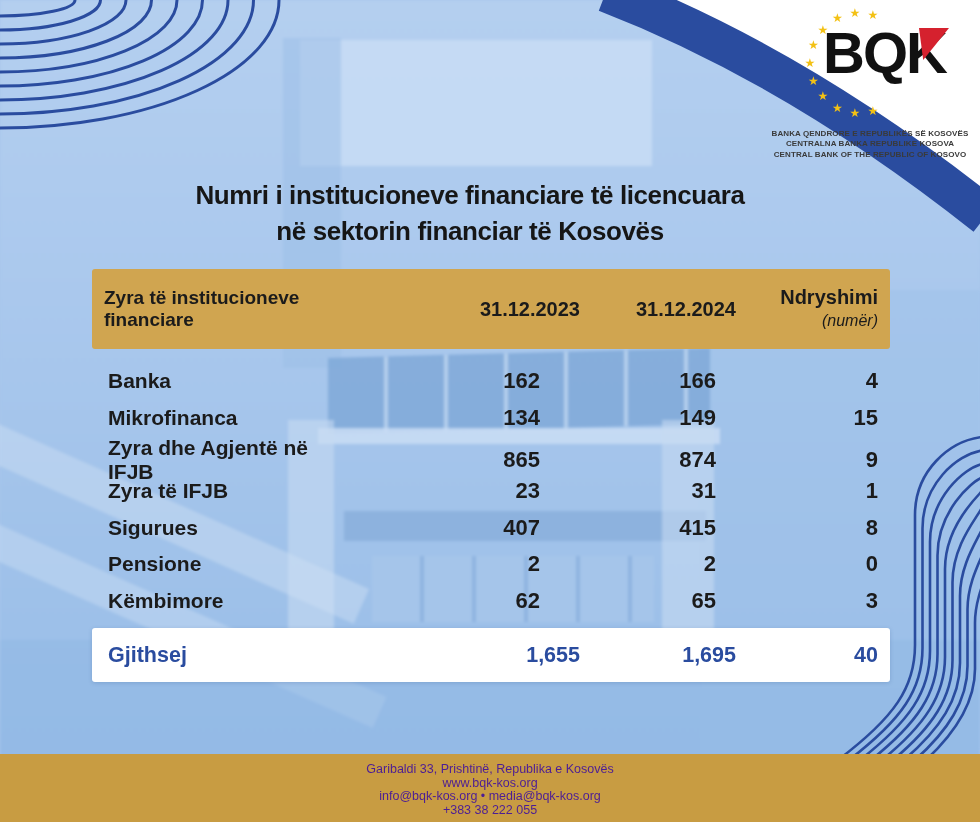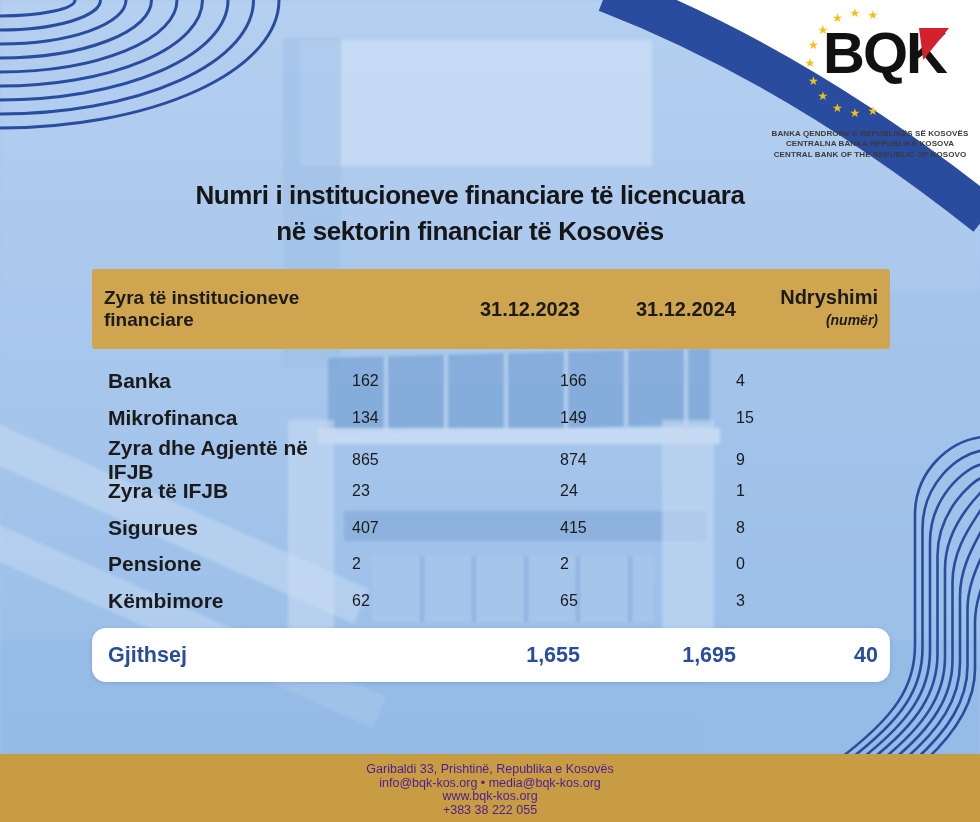--- a/index.html
+++ b/index.html
@@ -47,26 +47,26 @@
       color:#161616;font-weight:800;font-size:26px;line-height:36px;letter-spacing:-.4px;}
 
   
   .table{position:absolute;left:92px;top:269px;width:798px;z-index:4;color:#1b1b1b;}
   .grid4{display:grid;grid-template-columns:1fr 188px 156px 142px;align-items:center;
       padding-right:12px;box-sizing:border-box;}
   .thead{height:80px;background:var(--gold,#D0A550);border-radius:3px;}
   .thead .c1{padding-left:12px;font-size:19px;font-weight:bold;}
   .thead .cnum{text-align:right;font-size:20px;font-weight:bold;}
   .thead .c4{text-align:right;font-size:20px;font-weight:bold;line-height:23px;}
-  .thead .c4 .sub{font-size:14px;font-style:italic;font-weight:700;}
+  .thead .c4 .sub{font-size:16px;font-style:italic;font-weight:400;}
   .tbody{margin-top:14px;}
   .trow{height:36.6px;gap:20px;}
   .trow .c1{padding-left:16px;font-size:21px;font-weight:bold;}
-  .trow .cnum{text-align:left;font-size:16px;font-weight:400;}
-  .total{margin-top:9px;height:54px;background:#fff;border-radius:14px;
+  .trow .cnum{text-align:right;font-size:22px;font-weight:700;}
+  .total{margin-top:9px;height:54px;background:#fff;border-radius:3px;
       color:var(--navy,#2A4C9F);box-shadow:0 1px 4px rgba(30,60,120,.18);}
   .total .c1{padding-left:16px;font-size:21.5px;font-weight:bold;}
   .total .cnum{text-align:right;font-size:21.5px;font-weight:bold;}
 
   
   .footer{position:absolute;left:0;bottom:0;width:980px;height:68px;
       background:var(--gold2,#C89C42);z-index:5;text-align:center;
       padding-top:9px;box-sizing:border-box;}
   .footer div{font-size:12.5px;line-height:13.6px;color:#4c1d95;font-weight:500;}
 </style>
@@ -206,21 +206,21 @@
       </div>
       <div class="trow grid4">
         <div class="c1">Zyra dhe Agjentë në IFJB</div>
         <div class="cnum">865</div>
         <div class="cnum">874</div>
         <div class="cnum">9</div>
       </div>
       <div class="trow grid4">
         <div class="c1">Zyra të IFJB</div>
         <div class="cnum">23</div>
-        <div class="cnum">24</div>
+        <div class="cnum">31</div>
         <div class="cnum">1</div>
       </div>
       <div class="trow grid4">
         <div class="c1">Sigurues</div>
         <div class="cnum">407</div>
         <div class="cnum">415</div>
         <div class="cnum">8</div>
       </div>
       <div class="trow grid4">
         <div class="c1">Pensione</div>
@@ -239,18 +239,18 @@
     <div class="total grid4">
       <div class="c1">Gjithsej</div>
       <div class="cnum">1,655</div>
       <div class="cnum">1,695</div>
       <div class="cnum">40</div>
     </div>
   </div>
 
   <div class="footer">
     <div>Garibaldi 33, Prishtinë, Republika e Kosovës</div>
+    <div>www.bqk-kos.org</div>
     <div>info@bqk-kos.org • media@bqk-kos.org</div>
-    <div>www.bqk-kos.org</div>
     <div>+383 38 222 055</div>
   </div>
 
 </div>
 
 </body></html>

